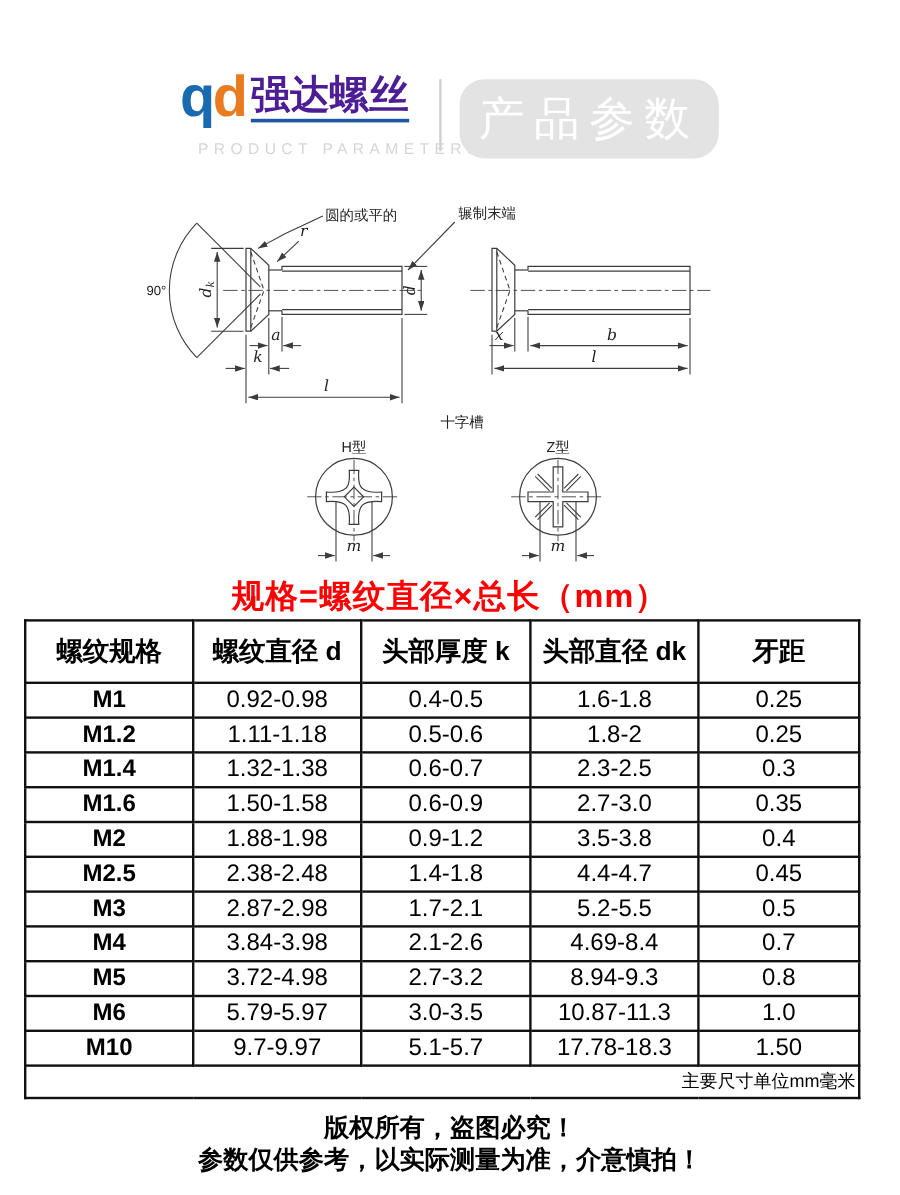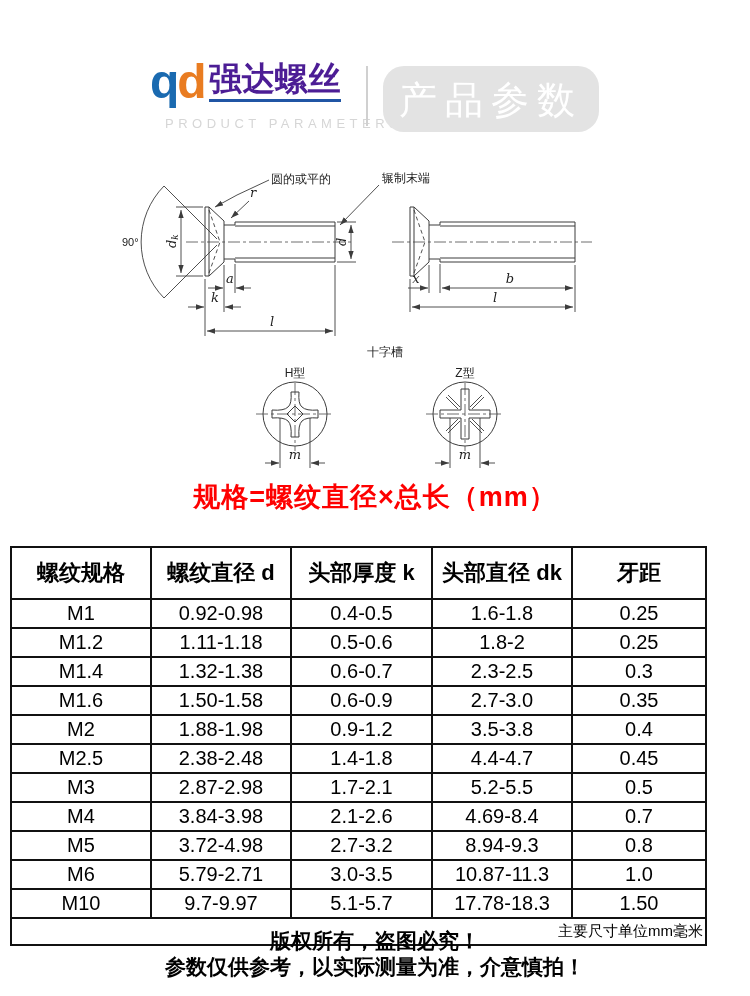--- a/index.html
+++ b/index.html
@@ -25,25 +25,25 @@
   .dash{stroke:#3c3c3c;stroke-width:0.9;fill:none;stroke-dasharray:4,3;}
   .cl{stroke:#4a4a4a;stroke-width:0.8;fill:none;stroke-dasharray:12,3,3,3;}
   .dimln{stroke:#3c3c3c;stroke-width:0.9;fill:none;}
   text.dim{font-style:italic;font-family:"DejaVu Serif","Liberation Serif",serif;font-size:13px;fill:#222;}
   text.cjk{font-family:"Liberation Sans","DejaVu Sans",sans-serif;font-size:12px;fill:#222;}
   text.small{font-size:11px;}
   
   .formula{position:absolute;left:0;top:479px;width:750px;text-align:center;
     color:#fe0000;font-size:27px;font-weight:bold;letter-spacing:1px;}
   
-  .spec-table{position:absolute;left:10px;top:516px;width:695px;border-collapse:collapse;table-layout:fixed;margin-top:30px;}
+  .spec-table{position:absolute;left:20px;top:516px;width:695px;border-collapse:collapse;table-layout:fixed;}
   .spec-table th,.spec-table td{border:2px solid #111;text-align:center;padding:0;overflow:hidden;}
   .spec-table th{height:50px;font-size:22px;font-weight:bold;}
   .spec-table td{height:27px;font-size:20px;font-weight:normal;}
-  .spec-table td.spec-col{font-weight:normal;border-radius:12px;}
+  .spec-table td.spec-col{font-weight:bold;border-radius:12px;}
   .spec-table td.unit-note{font-size:15px;text-align:right;padding-right:2px;height:25px;font-weight:normal;}
   .c0{width:140px;} .c1{width:140px;} .c2{width:141px;} .c3{width:140px;} .c4{width:134px;}
   
   .disclaimer{position:absolute;left:0;top:928px;width:750px;text-align:center;
     font-size:21px;font-weight:bold;line-height:26px;}
 </style>
 </head>
 <body>
 
 <div class="logo-row">
@@ -246,21 +246,21 @@
       </tr>
       <tr>
         <td class="spec-col">M5</td>
         <td>3.72-4.98</td>
         <td>2.7-3.2</td>
         <td>8.94-9.3</td>
         <td>0.8</td>
       </tr>
       <tr>
         <td class="spec-col">M6</td>
-        <td>5.79-2.71</td>
+        <td>5.79-5.97</td>
         <td>3.0-3.5</td>
         <td>10.87-11.3</td>
         <td>1.0</td>
       </tr>
       <tr>
         <td class="spec-col">M10</td>
         <td>9.7-9.97</td>
         <td>5.1-5.7</td>
         <td>17.78-18.3</td>
         <td>1.50</td>

